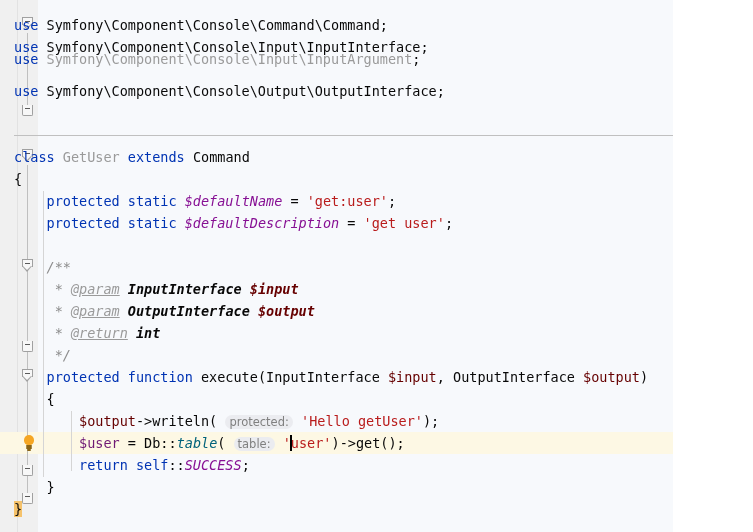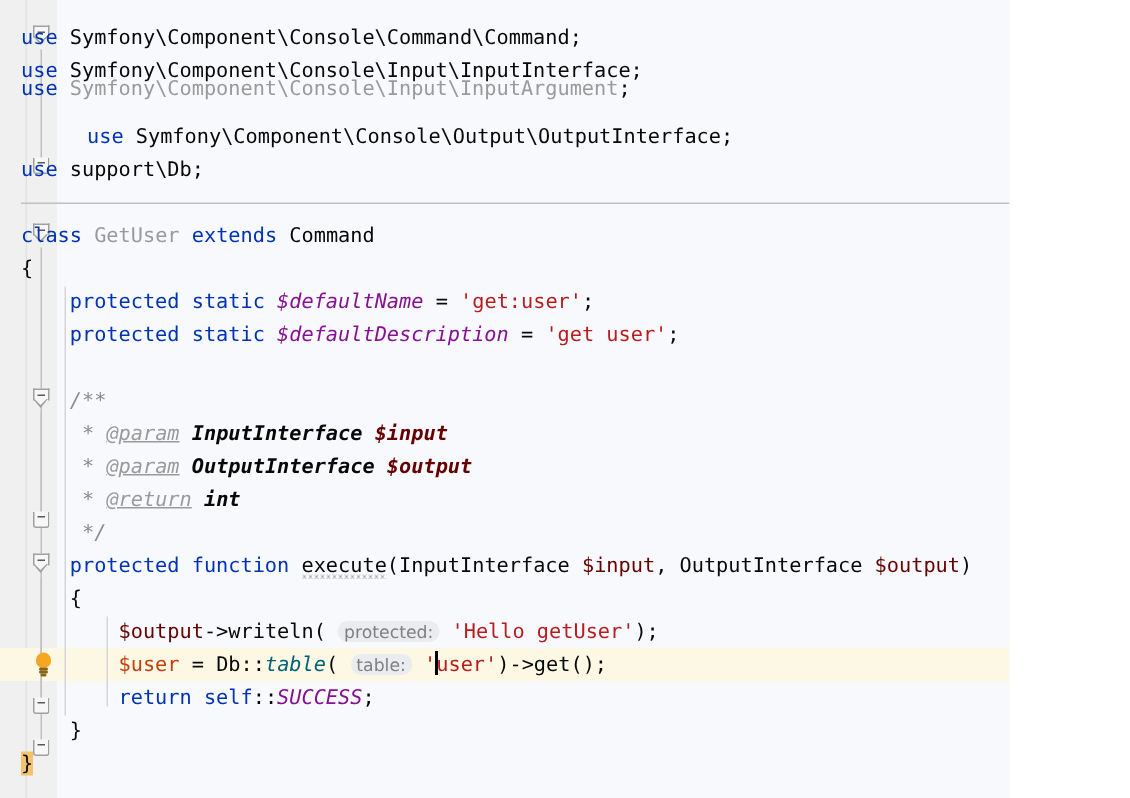--- a/index.html
+++ b/index.html
@@ -76,21 +76,21 @@
   }
 
   
   .kw     { color: #0033B3; }
   .plain  { color: #080808; }
   .gray   { color: #9A9A9A; }
   .str    { color: #b91c1c; }
   .field  { color: #871094; font-style: italic; }
   .const  { color: #871094; font-style: italic; }
   .var    { color: #660000; }
-  .varg   { color: #c2410c; }
+  .varg   { color: #701a75; }
   .cmt    { color: #8C8C8C; font-style: italic; }
   .tag    { color: #9A9A9A; font-style: italic; text-decoration: underline; }
   .doctype{ color: #174AD4; font-style: italic; font-weight: bold; color:#080808; }
   .method { color: #080808; }
   .stmeth { color: #00627A; font-style: italic; }
   .warn   { position: relative; }
   .warn::after {
     content: "";
     position: absolute;
     left: 0; right: 0; bottom: -1px;
@@ -271,23 +271,22 @@
     <div class="b2"></div>
     <div class="b3"></div>
   </div>
 
   <div class="row" style="top:14px;"><span class="txt"><span class="kw">use</span> <span class="plain">Symfony\Component\Console\Command\Command</span><span class="plain">;</span></span></div>
 
   <div class="row" style="top:36px;padding-left:13px;"><span class="txt"><span class="kw">use</span> <span class="plain">Symfony\Component\Console\Input\InputInterface</span><span class="plain">;</span></span></div>
 
   <div class="row" style="top:48px;"><span class="txt"><span class="kw">use</span> <span class="gray">Symfony\Component\Console\Input\InputArgument</span><span class="plain">;</span></span></div>
 
-  <div class="row" style="top:80px;margin-left:44px;"><span class="txt"><span class="kw">use</span> <span class="plain">Symfony\Component\Console\Output\OutputInterface</span><span class="plain">;</span></span></div>
-
-  <div class="row" style="top:102px;"><span class="txt"><span class="kw">use</span> <span class="plain">support\Db</span><span class="plain">;</span></span></div>
+  <div class="row" style="top:80px;"><span class="txt"><span class="kw">use</span> <span class="plain">Symfony\Component\Console\Output\OutputInterface</span><span class="plain">;</span></span></div>
+
 
   <div class="row" style="top:146px;"><span class="txt"><span class="kw">class</span> <span class="gray">GetUser</span> <span class="kw">extends</span> <span class="plain">Command</span></span></div>
 
   <div class="row" style="top:168px;"><span class="txt"><span class="plain">{</span></span></div>
 
   <div class="row" style="top:190px;"><span class="txt">    <span class="kw">protected</span> <span class="kw">static</span> <span class="field">$defaultName</span> <span class="plain">=</span> <span class="str">'get:user'</span><span class="plain">;</span></span></div>
 
   <div class="row" style="top:212px;"><span class="txt">    <span class="kw">protected</span> <span class="kw">static</span> <span class="field">$defaultDescription</span> <span class="plain">=</span> <span class="str">'get user'</span><span class="plain">;</span></span></div>
 
   <div class="row" style="top:256px;"><span class="txt">    <span class="cmt">/**</span></span></div>

